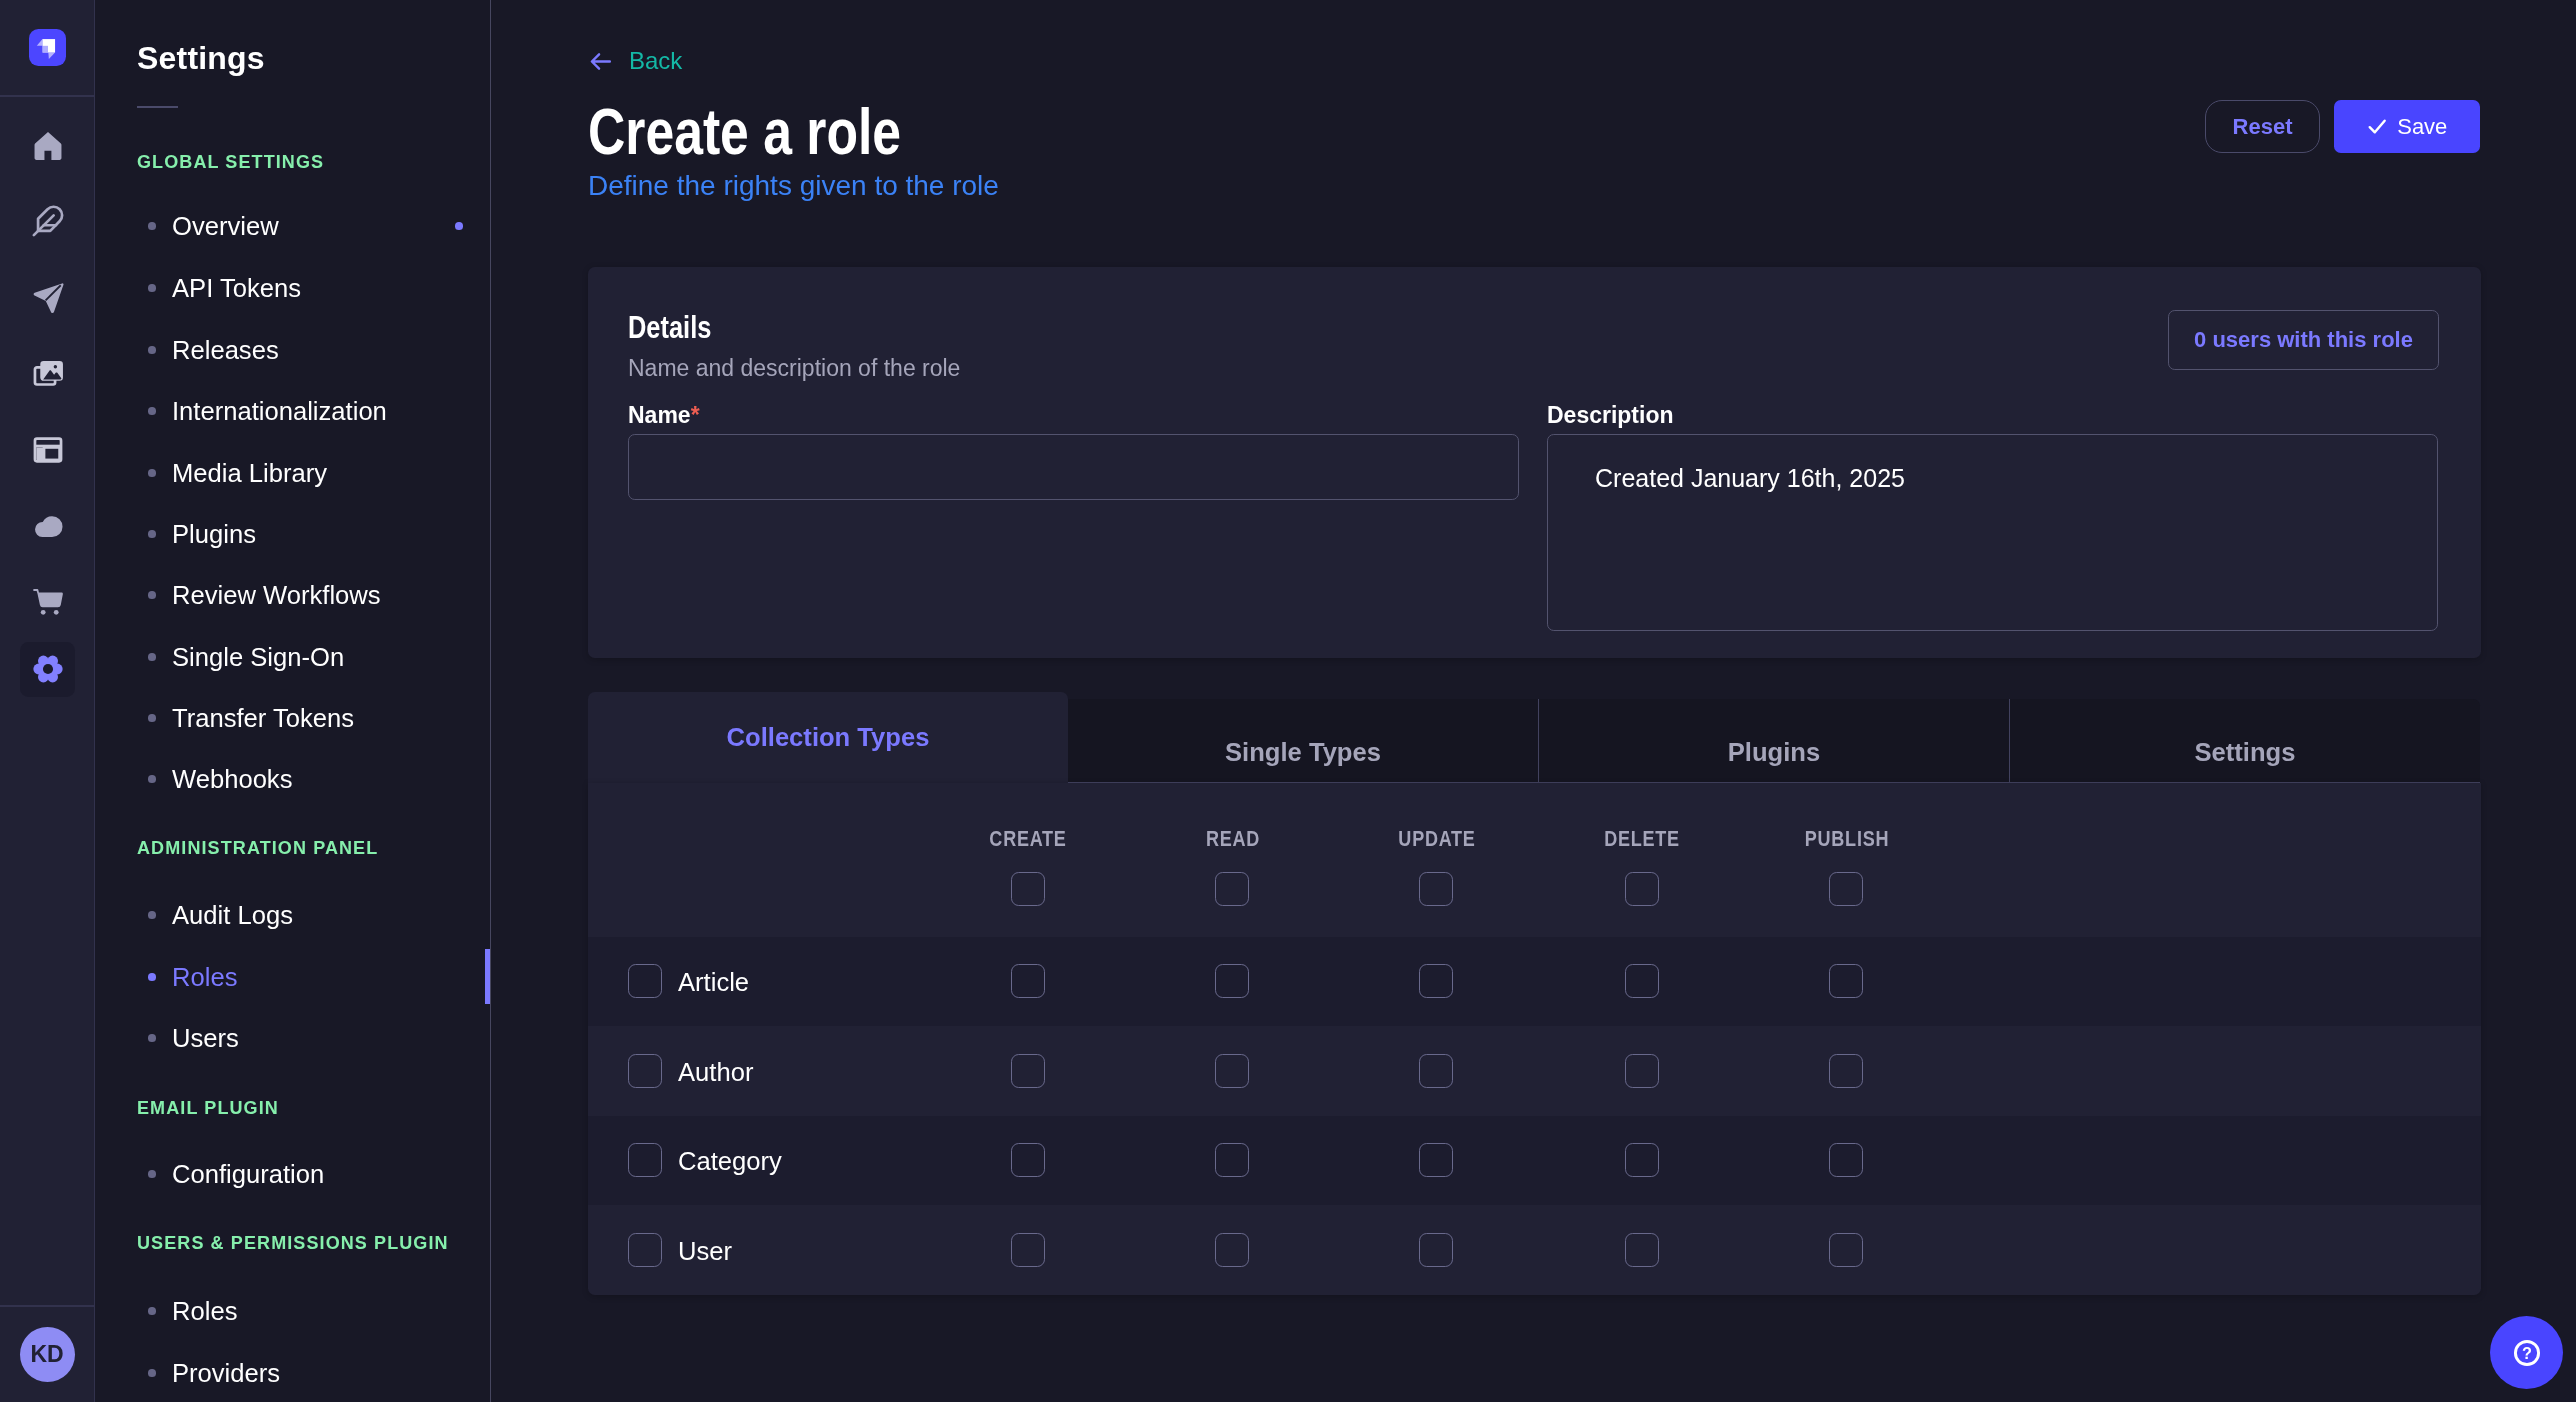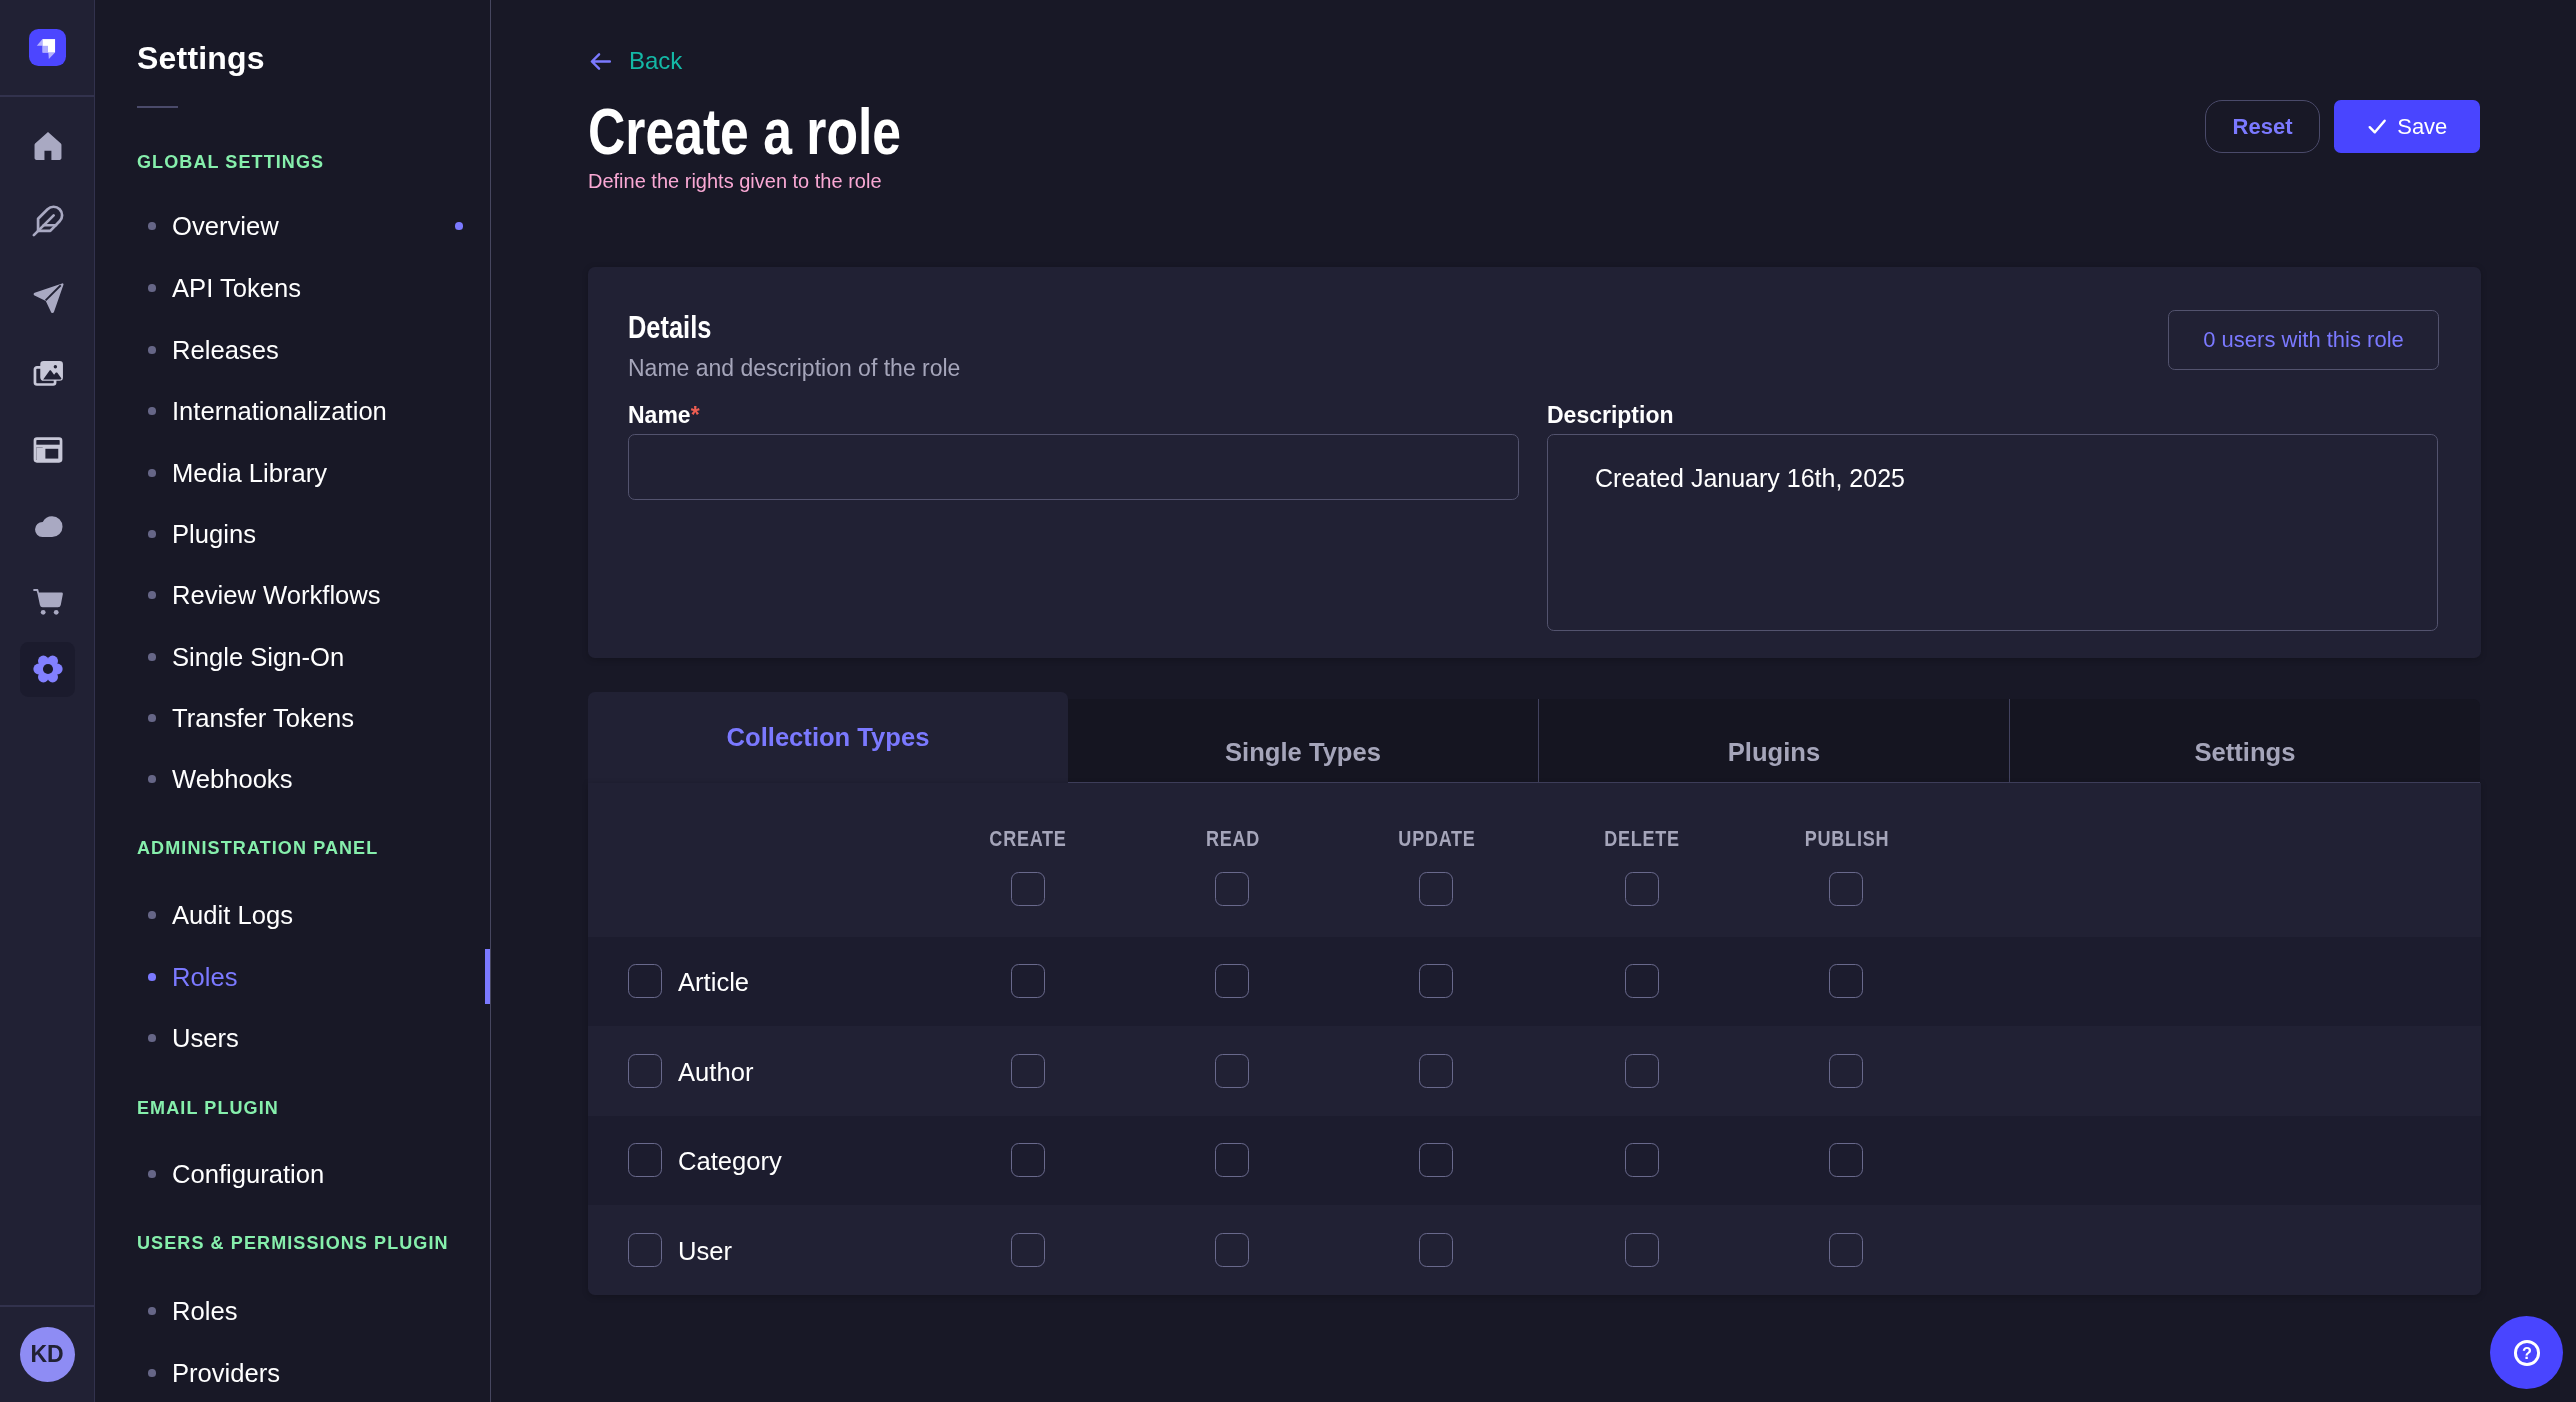--- a/index.html
+++ b/index.html
@@ -24,29 +24,29 @@
   .snitem .txt { position:absolute; left:75px; top:50%; transform:translateY(-50%); font-size:25.6px; color:#ffffff; white-space:nowrap; }
   .snitem.active .dot { background:#7b79ff; }
   .snitem.active .txt { color:#7b79ff; }
   .notifdot { position:absolute; left:358px; top:24px; width:7.7px; height:7.7px; border-radius:50%; background:#7b79ff; }
   .activebar { position:absolute; left:388px; top:0; width:5.1px; height:55px; background:#7b79ff; }
 
   
   .back { position:absolute; left:589px; top:47px; display:flex; align-items:center; color:#14b8a6; font-size:24px; }
   .back svg { margin-right:17px; }
   h2.title { position:absolute; left:588px; top:94px; font-size:65px; font-weight:bold; color:#ffffff; letter-spacing:0; transform:scaleX(0.795); transform-origin:left center; white-space:nowrap; }
-  .subtitle { position:absolute; left:588px; top:170px; font-size:20px; color:#f9a8d4; }
+  .subtitle { position:absolute; left:588px; top:170px; font-size:28px; color:#3b82f6; }
   .btn-reset { position:absolute; left:2205px; top:100px; width:115px; height:53px; border:1.7px solid #4a4a6a; border-radius:17px; color:#7b79ff; font-size:22px; font-weight:bold; display:flex; align-items:center; justify-content:center; }
   .btn-save { position:absolute; left:2334px; top:100px; width:146px; height:53px; background:#4945ff; border-radius:6.8px; color:#ffffff; font-size:22px; font-weight:normal; display:flex; align-items:center; justify-content:center; gap:10.2px; }
 
   
   .card1 { position:absolute; left:588px; top:267px; width:1893px; height:391px; background:#212134; border-radius:6.8px; box-shadow:0 1.7px 6.8px rgba(0,0,0,0.2); }
   .card1 .dt { position:absolute; left:40px; top:43px; font-size:31px; font-weight:bold; color:#ffffff; transform:scaleX(0.82); transform-origin:left center; }
   .card1 .ds { position:absolute; left:40px; top:88px; font-size:23px; color:#a5a5ba; }
-  .usersbtn { position:absolute; left:1580px; top:43px; width:271px; height:60px; border:1.7px solid #53536e; border-radius:6.8px; color:#7b79ff; font-size:22px; font-weight:normal; display:flex; align-items:center; justify-content:center; }
+  .usersbtn { position:absolute; left:1580px; top:43px; width:271px; height:60px; border:1.7px solid #53536e; border-radius:6.8px; color:#7b79ff; font-size:22px; font-weight:bold; display:flex; align-items:center; justify-content:center; }
   .flabel { position:absolute; top:135px; font-size:23px; font-weight:bold; color:#ffffff; }
   .flabel .req { color:#ee5e52; }
   .finput { position:absolute; left:40px; top:167px; width:891px; height:66px; border:1.7px solid #53536e; border-radius:6.8px; }
   .ftext { position:absolute; left:959px; top:167px; width:891px; height:197px; border:1.7px solid #53536e; border-radius:6.8px; font-size:25px; color:#ffffff; padding:29px 47px; }
 
   
   .tab-active { position:absolute; left:588px; top:692px; width:480px; height:91px; background:#212134; border-radius:6.8px 6.8px 0 0; display:flex; align-items:center; justify-content:center; color:#7b79ff; font-weight:bold; font-size:25.6px; }
   .tab-rest { position:absolute; left:1068px; top:699px; width:1412px; height:84px; background:#151521; border-bottom:1.7px solid #42425f; border-radius:0 6.8px 0 0; display:flex; }
   .tab-rest .tb { flex:1; display:flex; align-items:center; justify-content:center; color:#a5a5ba; font-weight:bold; font-size:25.6px; padding-top:23px; }
   .tab-rest .tb + .tb { border-left:1.7px solid #42425f; }

